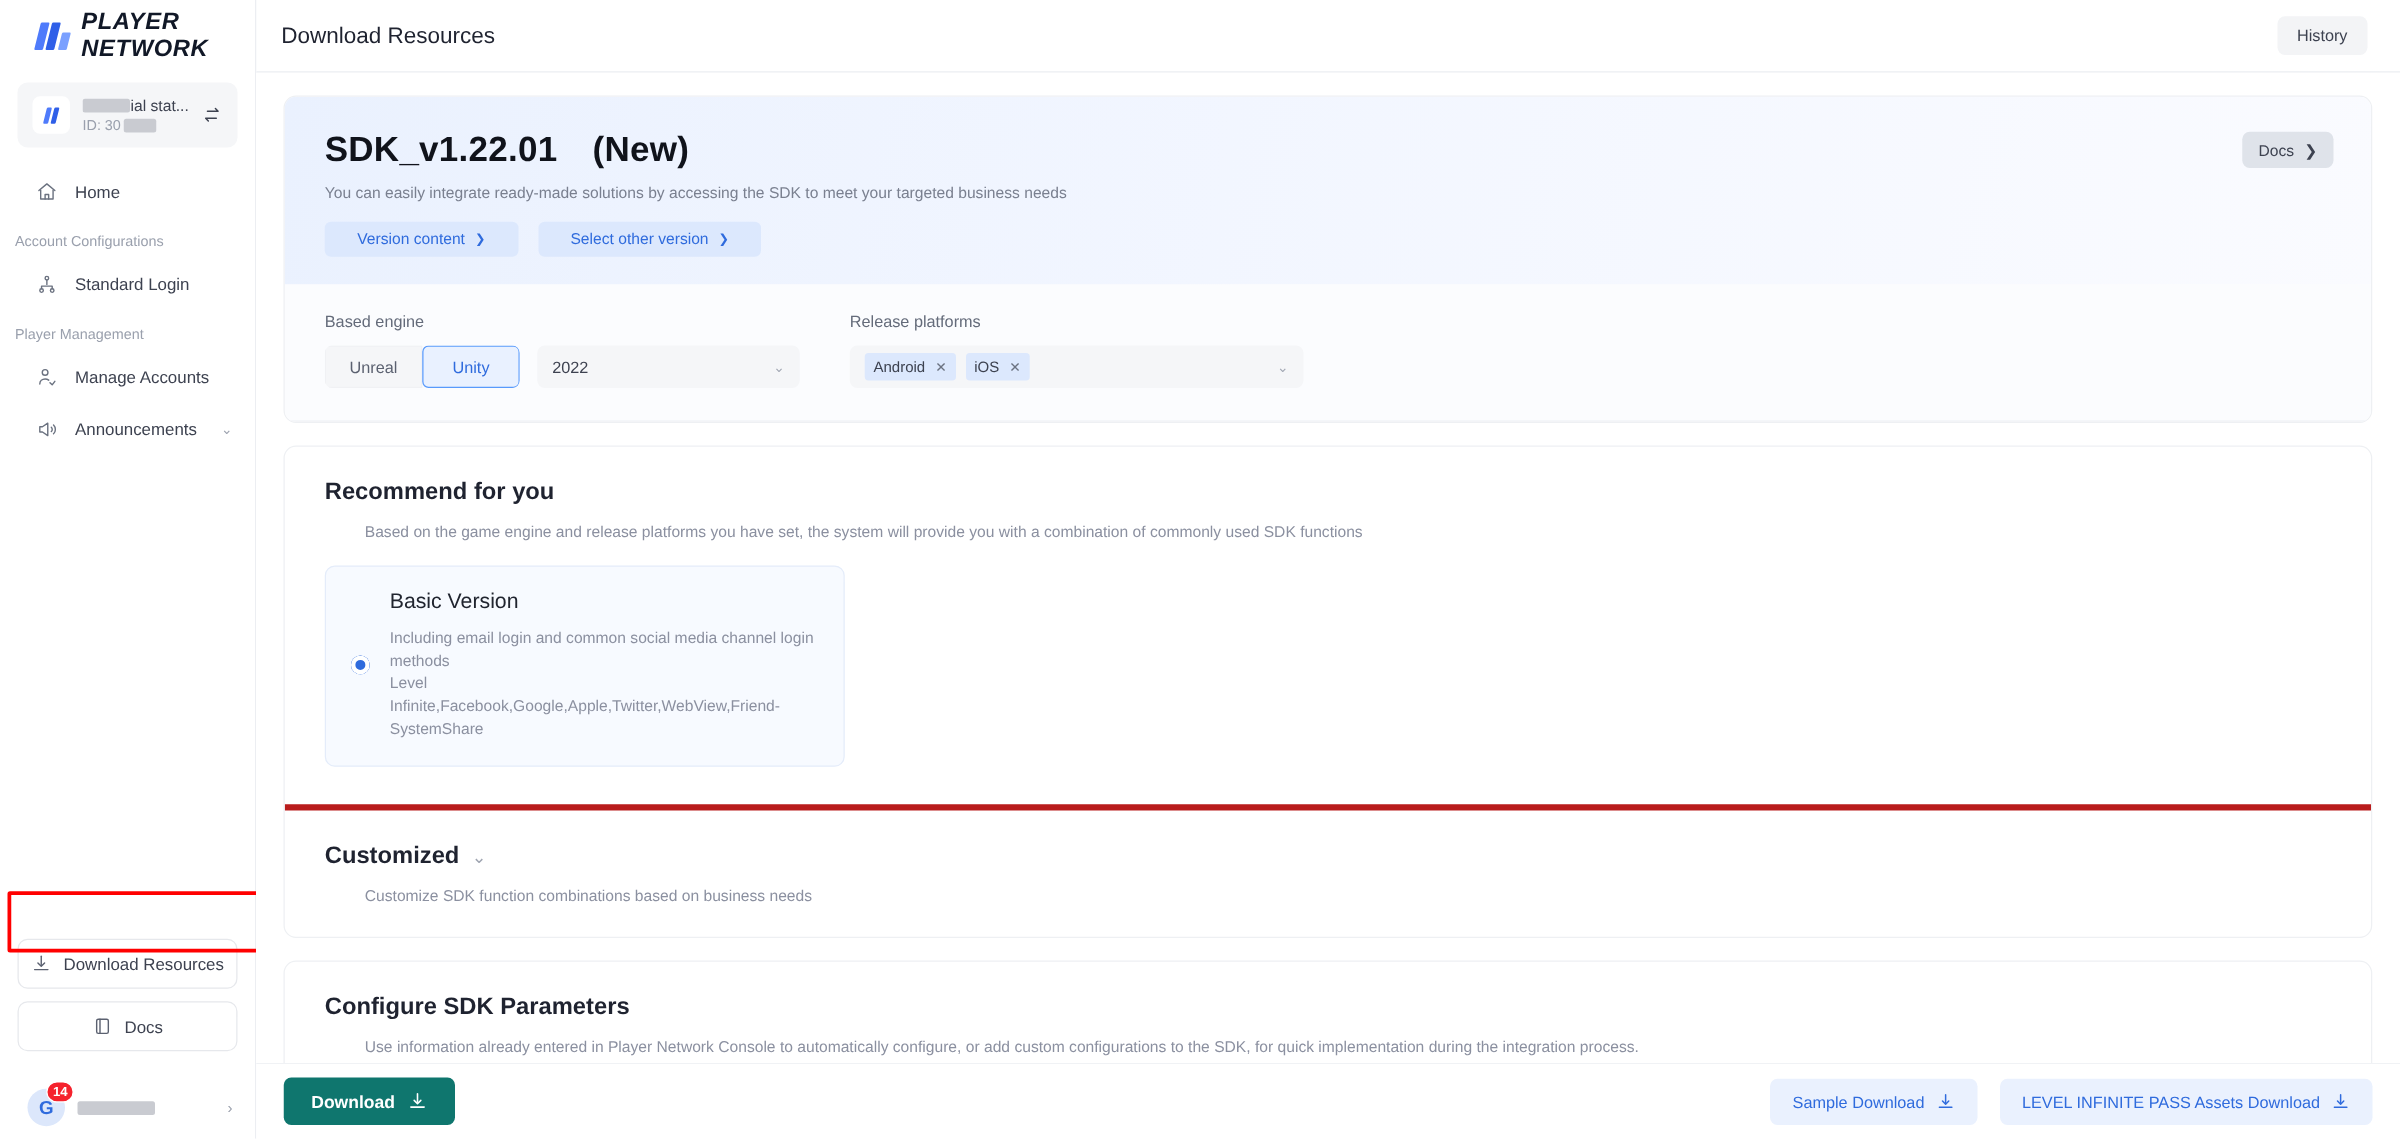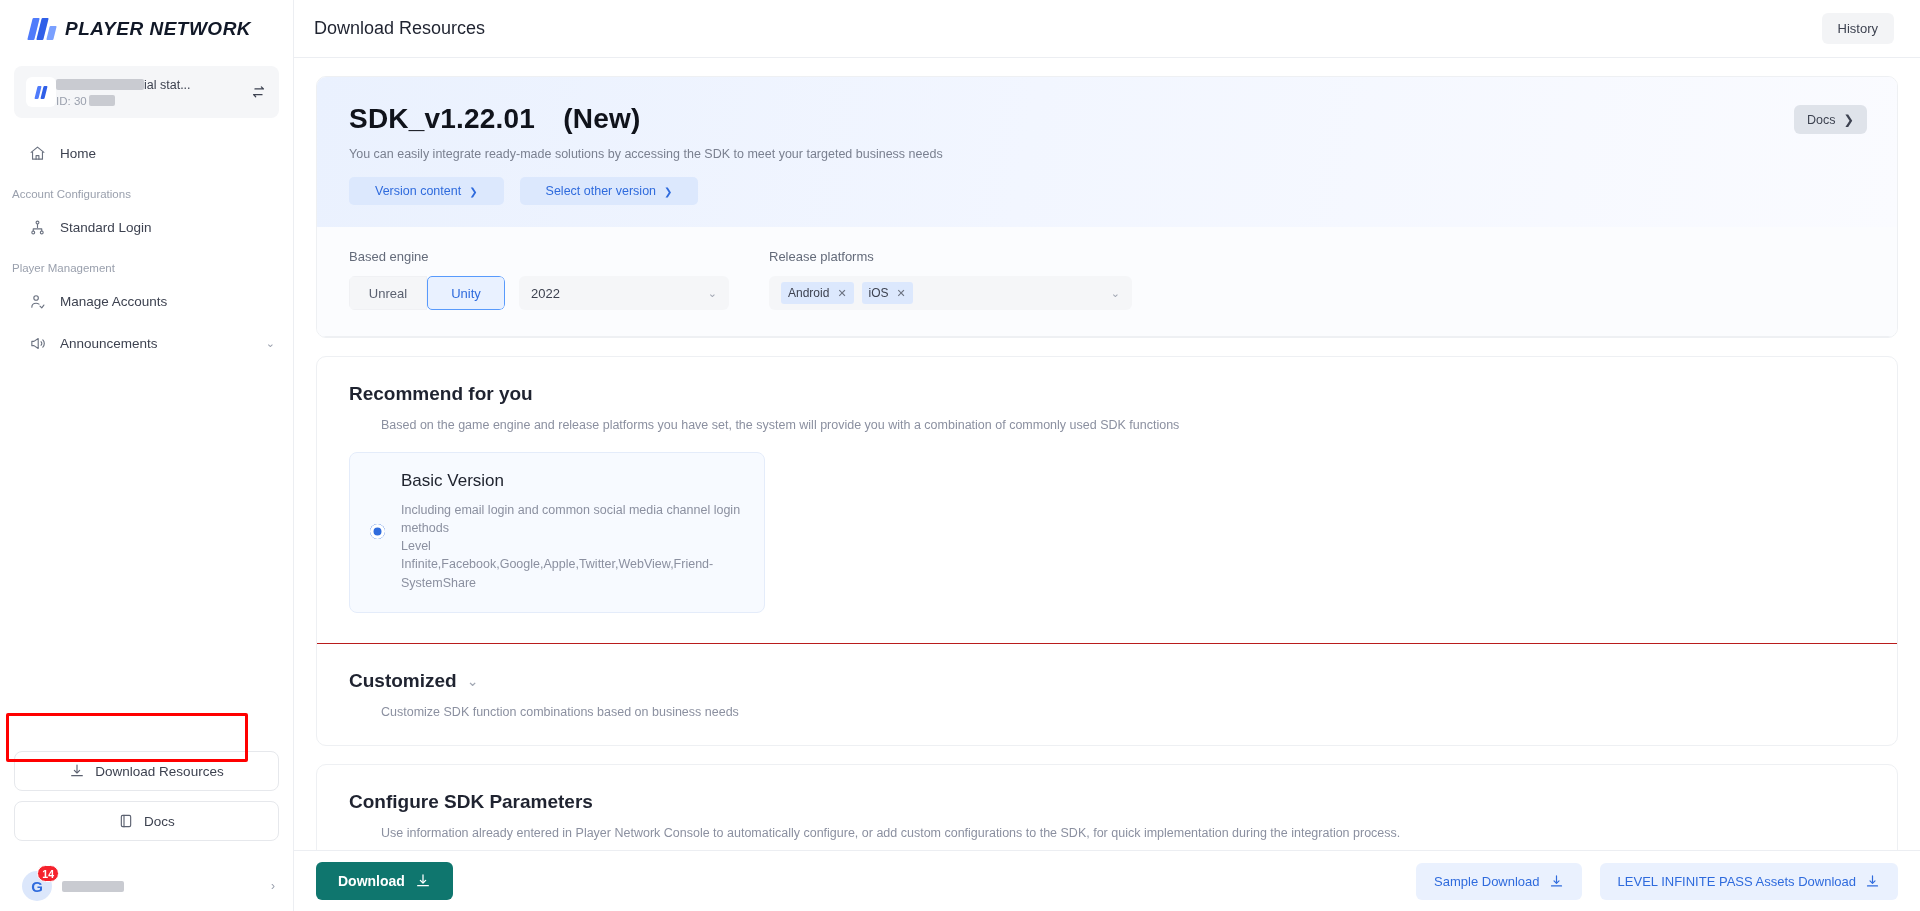--- a/index.html
+++ b/index.html
@@ -6,21 +6,21 @@
   html, body {
     width: 1920px; height: 911px;
     font-family: "Liberation Sans", sans-serif;
     background: #ffffff;
     overflow: hidden;
   }
   body { display: flex; }
 
   
   .sidebar {
-    width: 294px; height: 911px;
+    width: 205px; height: 911px;
     background: #ffffff;
     border-right: 1px solid #eceef2;
     display: flex; flex-direction: column;
     flex: none;
     position: relative;
   }
   .brand {
     height: 58px; display: flex; align-items: center;
     padding-left: 30px; gap: 10px;
   }
@@ -33,21 +33,21 @@
   .brand-mark i:nth-child(2) { background: #2f5fe8; height: 22px; }
   .brand-mark i:nth-child(3) { background: #7aa0ff; height: 14px; }
   .brand-text {
     font-size: 19px; font-weight: 700; letter-spacing: .5px;
     color: #111827; font-style: italic;
   }
 
   .account-card {
     margin: 8px 14px 0 14px; height: 52px;
     background: #f5f6f8; border-radius: 8px;
-    display: flex; align-items: center; padding: 0 12px; gap: 0;
+    display: flex; align-items: center; padding: 0 12px; gap: 10px;
   }
   .account-logo {
     width: 30px; height: 30px; background: #ffffff; border-radius: 6px;
     display: flex; align-items: center; justify-content: center;
   }
   .account-logo .brand-mark i { width: 4px; height: 13px; }
   .account-logo .brand-mark i:nth-child(3) { display: none; }
   .account-meta { flex: 1; min-width: 0; }
   .account-name {
     font-size: 12.5px; color: #3d4250; white-space: nowrap;
@@ -188,21 +188,21 @@
     cursor: pointer;
   }
   .tag {
     background: #dce8fd; color: #3d4250; font-size: 12px;
     border-radius: 3px; padding: 4px 7px; display: flex;
     align-items: center; gap: 8px;
   }
   .tag .x { color: #6b7280; font-size: 11px; cursor: pointer; }
 
   
-  .section { padding: 26px 30px 30px 32px; border-bottom: 1px solid #b91c1c; }
+  .section { padding: 26px 30px 30px 32px; border-bottom: 5px solid #b91c1c; }
   .section-title { font-size: 19px; color: #1f2330; font-weight: 400; }
   .section-title.bold { font-weight: 700; }
   .section-sub { font-size: 12.5px; color: #8b90a0; margin-top: 13px; margin-left: 32px; }
   .cards { display: flex; gap: 22px; margin-top: 20px; }
   .opt-card {
     width: 416px; border: 1px solid #eef0f3; border-radius: 8px;
     padding: 18px 22px 20px 20px; display: flex; gap: 16px;
     background: #fbfcfe; cursor: pointer; align-items: center;
   }
   .opt-card.selected { background: #f7faff; border-color: #e4ecfa; }

